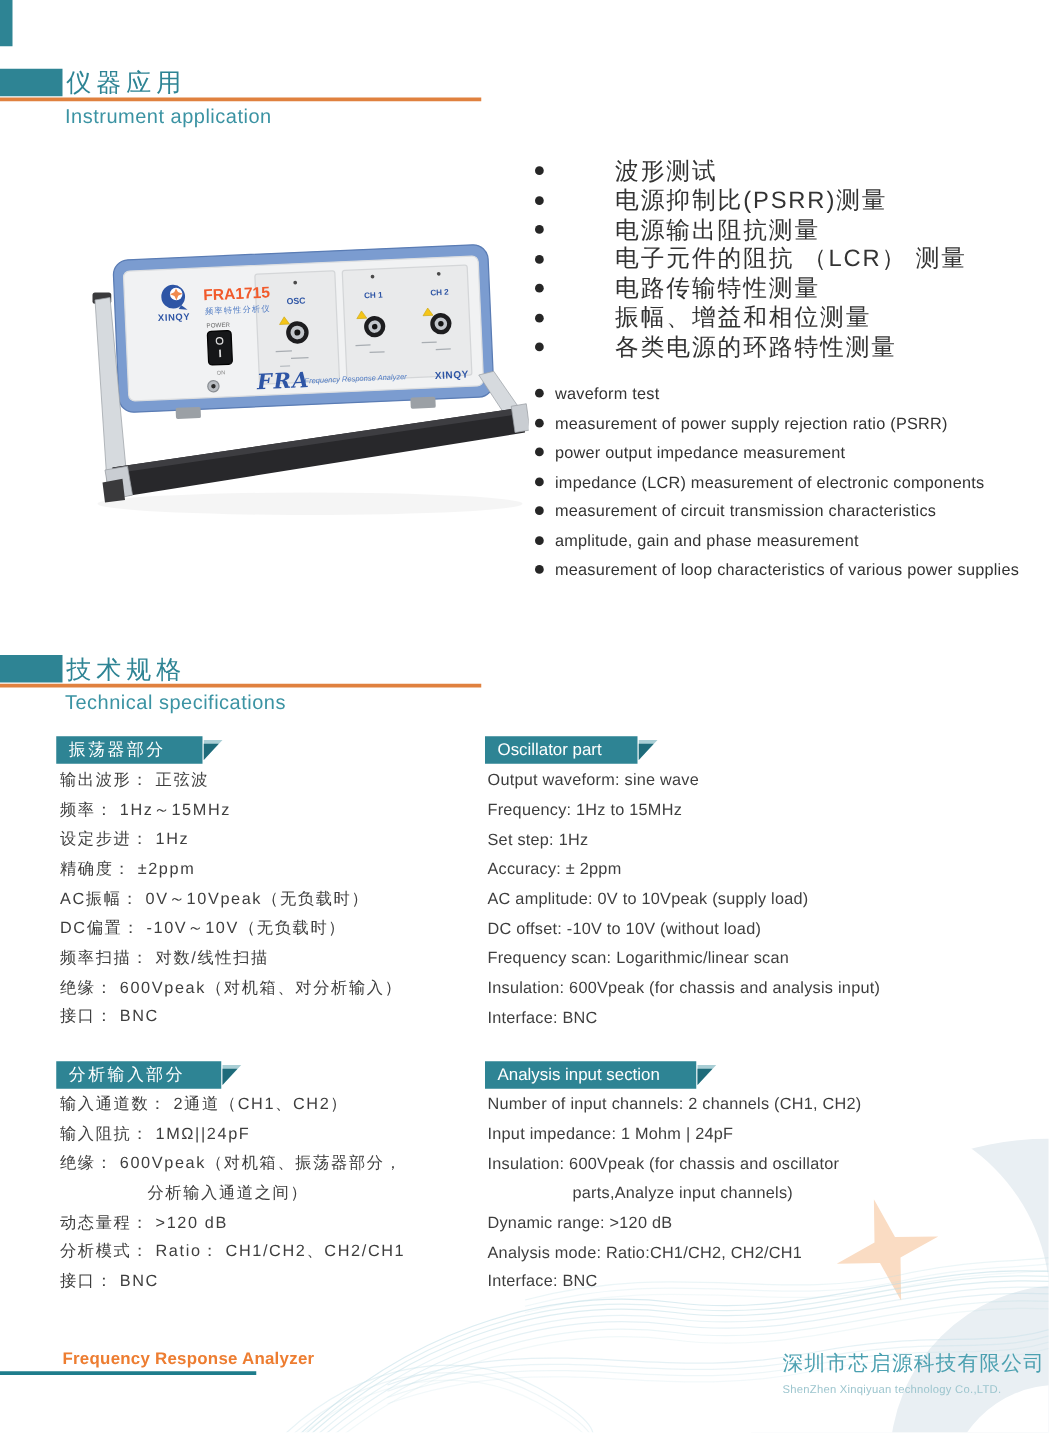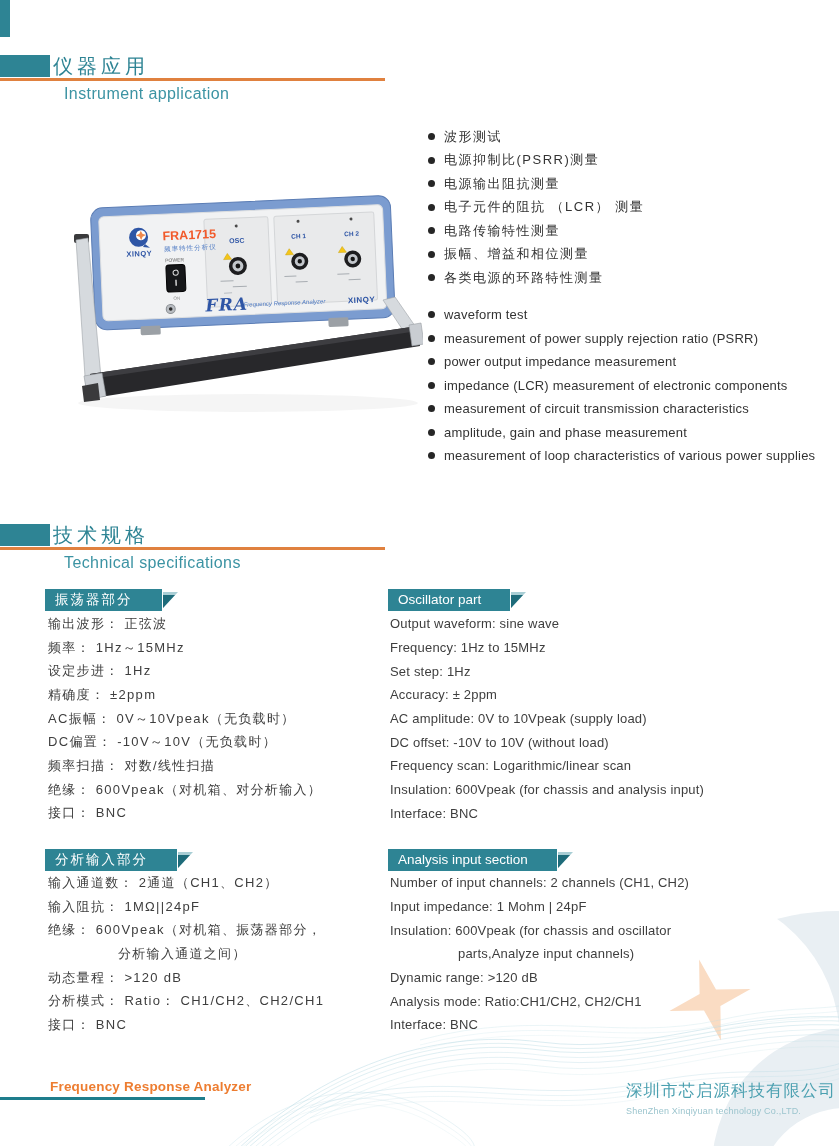--- a/index.html
+++ b/index.html
@@ -7,26 +7,26 @@
         font-family:"Liberation Sans","DejaVu Sans",sans-serif;color:#3e3e3e;}
   .deco{position:absolute;left:0;top:0;width:839px;height:1146px;z-index:0;pointer-events:none;}
   .content{position:absolute;left:0;top:0;width:839px;height:942px;z-index:1;}
 
   .corner-bar{position:absolute;left:0;top:0;width:10px;height:37px;background:#2e8494;}
 
   .sec-head{position:absolute;left:0;width:420px;height:70px;}
   .sec-block{position:absolute;left:0;top:0;width:50px;height:22px;background:#2e8494;}
   .sec-title-zh{position:absolute;left:53px;top:-2px;font-size:20px;color:#2e8494;letter-spacing:4px;font-weight:500;white-space:pre;}
   .sec-rule{position:absolute;left:0;top:23px;width:385px;height:3px;background:#e0813f;}
-  .sec-title-en{position:absolute;left:64px;top:30px;font-size:16px;color:#3b93a3;letter-spacing:0.4px;white-space:pre;}
+  .sec-title-en{position:absolute;left:52px;top:30px;font-size:16px;color:#3b93a3;letter-spacing:0.4px;white-space:pre;}
 
   .blist{position:absolute;left:428px;display:flex;flex-direction:column;}
   .bitem{height:23.5px;display:flex;align-items:center;white-space:pre;}
   .bdot{width:7px;height:7px;border-radius:50%;background:#262626;margin-right:9px;flex:none;}
-  .blist.zh .bitem{font-size:13px;letter-spacing:1.5px;color:#333;}
+  .blist.zh .bitem{font-size:19px;letter-spacing:1.5px;color:#333;gap:48px;}
   .blist.en .bitem{font-size:13px;letter-spacing:0.2px;color:#333;}
 
   .badge{position:absolute;height:22px;line-height:22px;background:#2e8494;color:#ffffff;
          font-size:13.5px;padding:0 29px 0 10px;white-space:pre;}
   .badge.zh{letter-spacing:2px;}
   .badge::before{content:"";position:absolute;right:-16px;top:3px;width:0;height:0;
          border-top:16px solid #a9ced5;border-right:15px solid transparent;}
   .badge::after{content:"";position:absolute;right:-13px;top:6px;width:0;height:0;
          border-top:13px solid #1e6b7a;border-right:12px solid transparent;}
 

